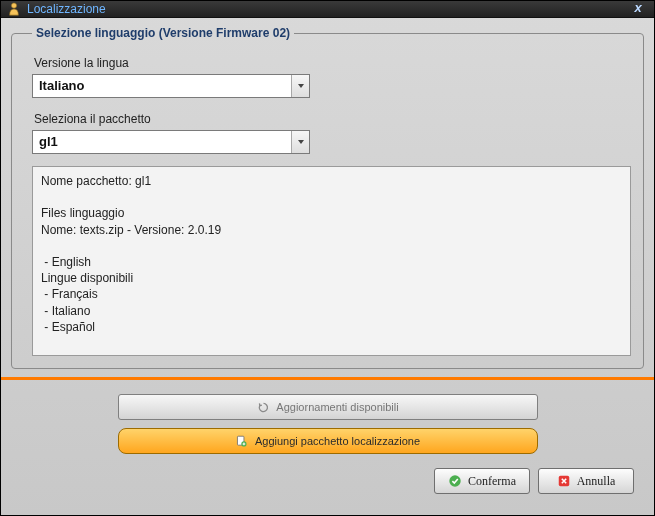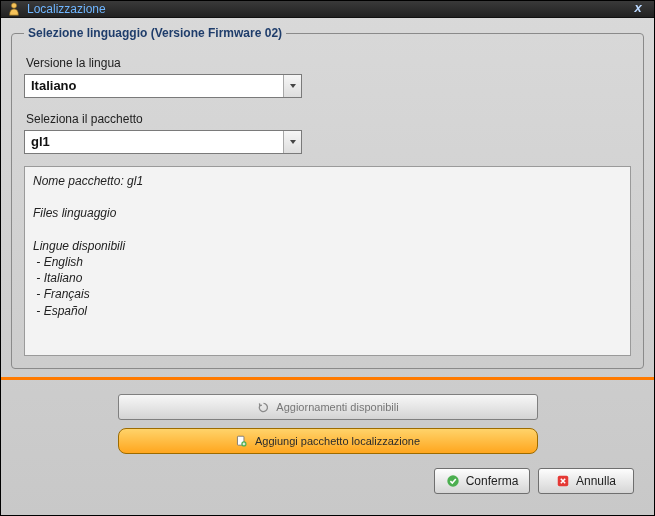--- a/index.html
+++ b/index.html
@@ -46,21 +46,21 @@
   }
   .content {
     flex: 1;
     padding: 8px 10px 10px 10px;
     display: flex;
     flex-direction: column;
   }
   fieldset.group {
     border: 1px solid #8a8a8a;
     border-radius: 4px;
-    padding: 10px 12px 12px 12px;
+    padding: 10px 12px 12px 20px;
     margin: 0;
     background: transparent;
   }
   fieldset.group > legend {
     font-weight: bold;
     color: #1f3d6b;
     padding: 0 4px;
     font-size: 12px;
   }
   .field-label {
@@ -99,21 +99,20 @@
   .details {
     margin-top: 12px;
     border: 1px solid #9a9a9a;
     background: #f3f3f3;
     padding: 6px 8px;
     height: 190px;
     font-size: 12px;
     color: #222;
     line-height: 1.35;
     overflow: auto;
-    font-style: italic;
   }
   .details .row { white-space: pre; }
   .divider {
     height: 3px;
     background: #ff7a00;
     margin: 8px -10px 10px -10px;
   }
   .widebtn {
     display: block;
     margin: 4px auto;
@@ -137,20 +136,21 @@
     color: #2b2b2b;
     border-color: #9c6b00;
     border-radius: 8px;
   }
   .widebtn .icon { width: 14px; height: 14px; display:flex; align-items:center; justify-content:center;}
   .footer {
     display: flex;
     justify-content: flex-end;
     gap: 8px;
     padding: 10px 10px 12px 0;
+    font-family: Liberation Serif, serif;
   }
   .btn {
     min-width: 96px;
     height: 26px;
     border: 1px solid #6f6f6f;
     border-radius: 3px;
     background: linear-gradient(#fdfdfd,#d5d5d5);
     display: flex; align-items: center; justify-content: center;
     gap: 6px;
     font-size: 12px;
@@ -194,25 +194,26 @@
         <div class="combo-text">gl1</div>
         <div class="combo-btn">
           <span class="tri"></span>
         </div>
       </div>
 
       <div class="details" id="details-box">
           <div class="row">Nome pacchetto: gl1</div>
           <div class="row">&nbsp;</div>
           <div class="row">Files linguaggio</div>
+          <div class="row">Nome: texts.zip - Versione: 2.0.19</div>
           <div class="row">&nbsp;</div>
+          <div class="row"> - English</div>
           <div class="row">Lingue disponibili</div>
-          <div class="row"> - English</div>
+          <div class="row"> - Français</div>
           <div class="row"> - Italiano</div>
-          <div class="row"> - Français</div>
           <div class="row"> - Español</div>
         </div>
     </fieldset>
 
     <div class="divider"></div>
 
     <div class="widebtn gray">
       <span class="icon">
         <svg viewBox="0 0 16 16" width="13" height="13">
           <path d="M8 3 A5 5 0 1 1 3.5 5.5" fill="none" stroke="#8a8a8a" stroke-width="1.6"></path>

